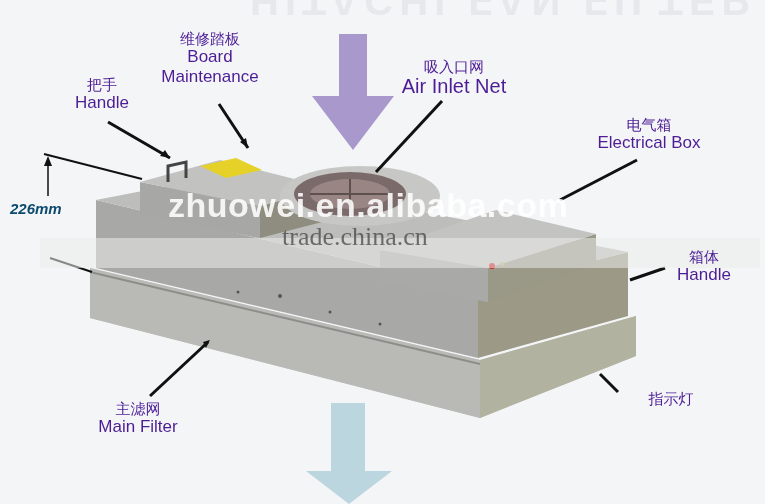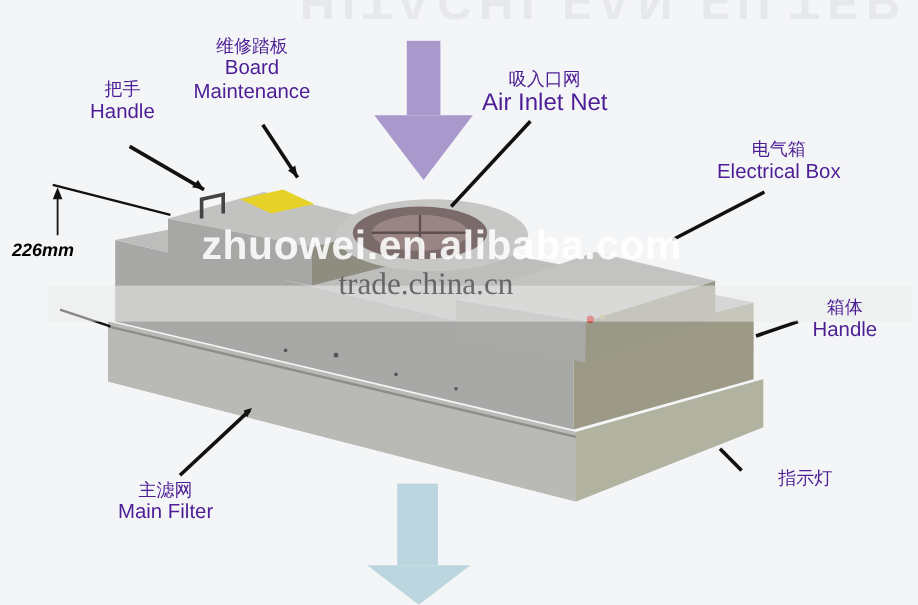--- a/index.html
+++ b/index.html
@@ -3,21 +3,21 @@
 <meta charset="utf-8">
 <style>
   html,body{margin:0;padding:0;}
   body{width:765px;height:504px;position:relative;overflow:hidden;background:#f4f5f7;font-family:"Liberation Sans",sans-serif;}
   .bgtitle{position:absolute;left:250px;top:-22px;font-size:40px;font-weight:bold;color:#e6e8ec;letter-spacing:6px;transform:scaleY(-1);white-space:nowrap;}
   .label{position:absolute;text-align:center;color:#4c1d95;line-height:1.15;}
   .label .cn{font-size:15px;display:block;}
   .label .en{font-size:17px;display:block;}
   .label.big .en{font-size:20px;}
   svg.art{position:absolute;left:0;top:0;}
-  .dim{position:absolute;left:10px;top:200px;color:#000000;font-weight:bold;font-style:italic;font-size:15px;text-shadow:0 0 1px #fff;}
+  .dim{position:absolute;left:10px;top:200px;color:#0c4a6e;font-weight:bold;font-style:italic;font-size:15px;text-shadow:0 0 1px #fff;}
   .wm1{position:absolute;left:168px;top:186px;font-size:34px;font-weight:bold;color:rgba(255,255,255,0.88);letter-spacing:0.5px;white-space:nowrap;}
   .wm2{position:absolute;left:282px;top:222px;font-size:26px;color:rgba(70,70,70,0.75);white-space:nowrap;font-family:Liberation Serif, serif;}
   .blurband{position:absolute;left:40px;top:238px;width:720px;height:30px;background:rgba(235,235,235,0.55);}
 </style>
 </head>
 <body>
 
 <div class="bgtitle">HITACHI FAN FILTER UNIT</div>
 
 <svg class="art" width="765" height="504" viewBox="0 0 765 504">
@@ -93,21 +93,21 @@
 <div class="wm2">trade.china.cn</div>
 
 <div class="dim">226mm</div>
 
 <div class="label" style="left:150px;top:30px;width:120px;">
   <span class="cn">维修踏板</span>
   <span class="en">Board</span>
   <span class="en">Maintenance</span>
 </div>
 
-<div class="label" style="left:62px;top:66px;width:80px;">
+<div class="label" style="left:62px;top:76px;width:80px;">
   <span class="cn">把手</span>
   <span class="en">Handle</span>
 </div>
 
 <div class="label big" style="left:384px;top:58px;width:140px;">
   <span class="cn">吸入口网</span>
   <span class="en">Air Inlet Net</span>
 </div>
 
 <div class="label" style="left:584px;top:116px;width:130px;">

